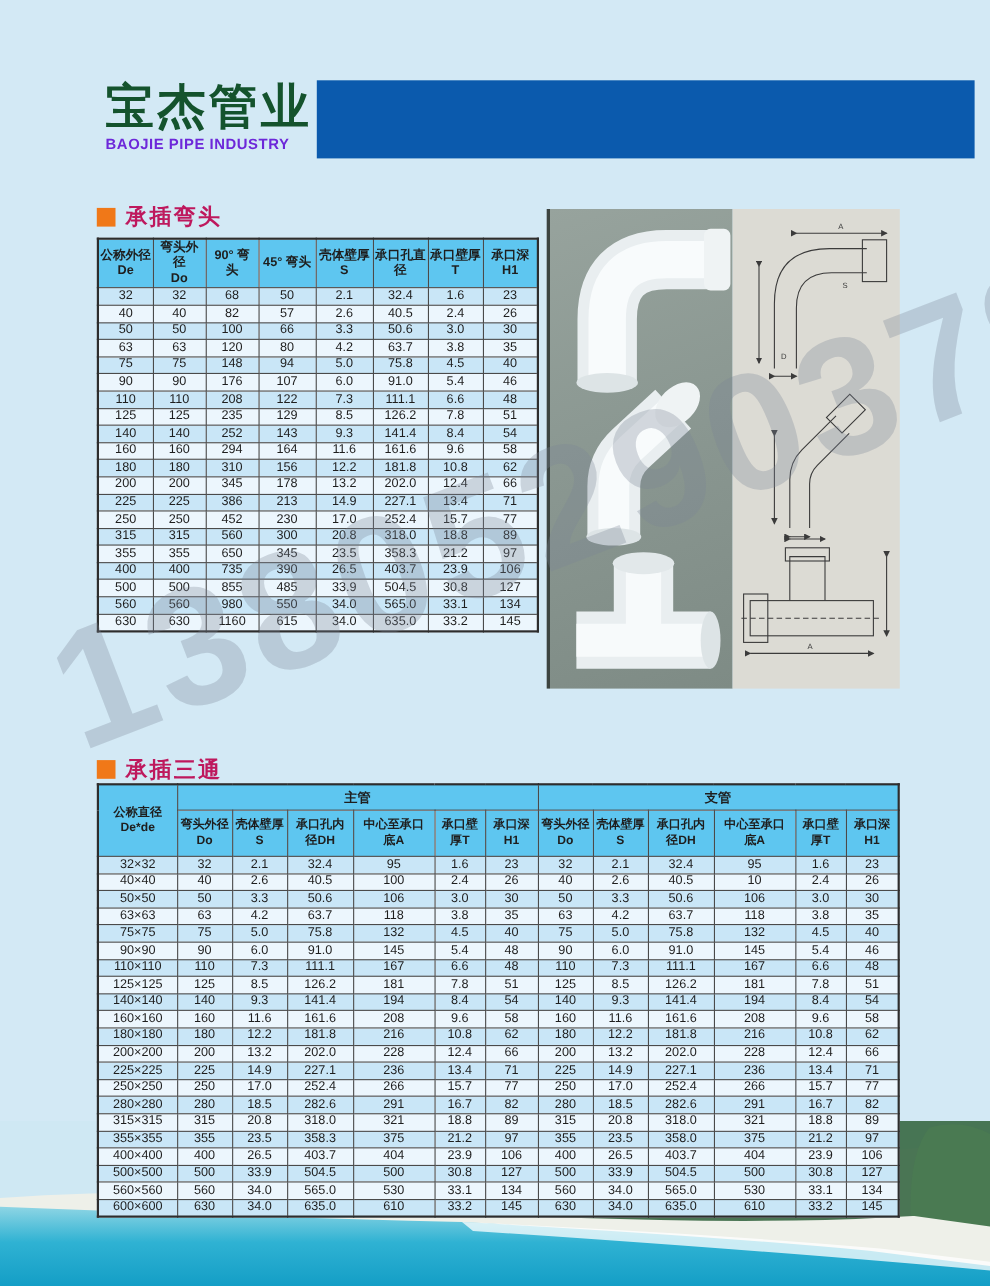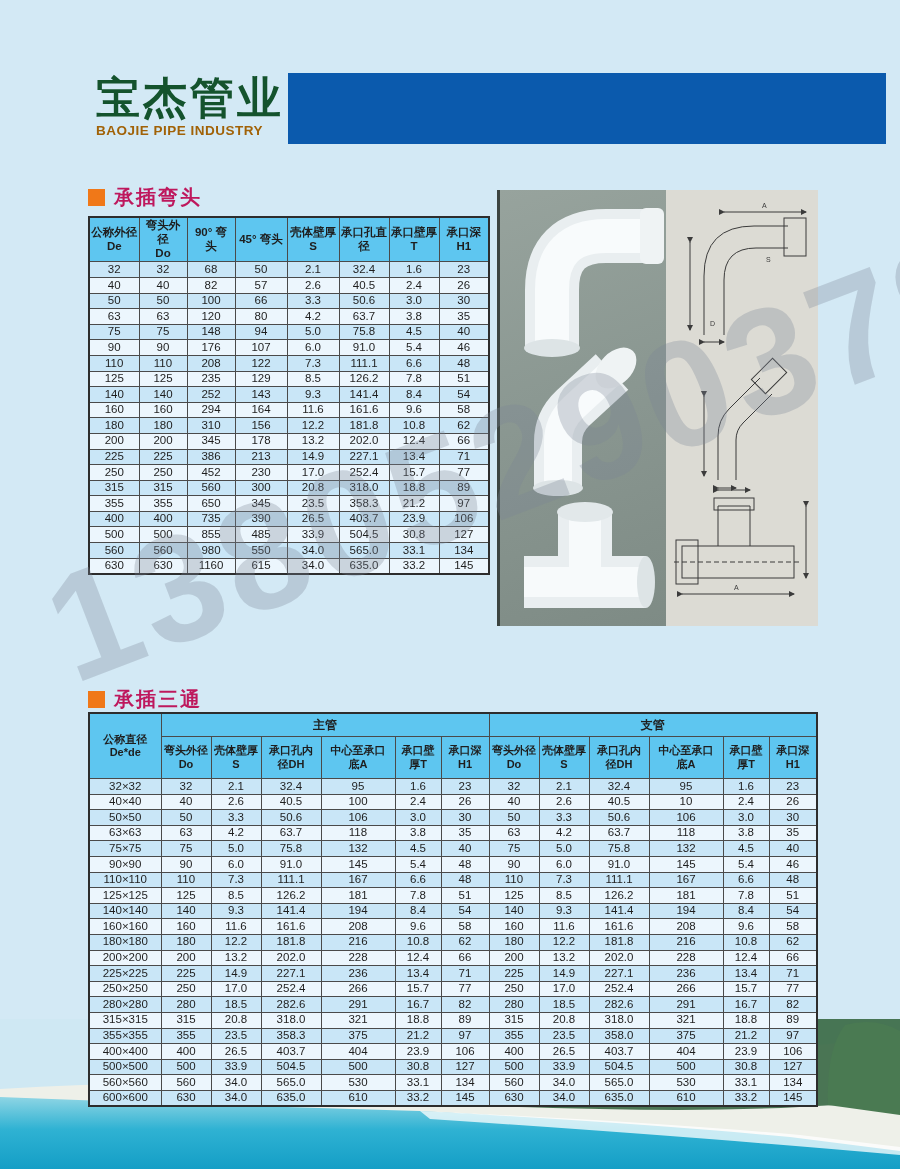--- a/index.html
+++ b/index.html
@@ -2,21 +2,21 @@
 <html><head>
 <meta charset="utf-8">
 <style>
   html,body{margin:0;padding:0;}
   body{width:900px;height:1169px;position:relative;overflow:hidden;
        font-family:"Liberation Sans","DejaVu Sans",sans-serif;
        background:#d3e9f5;}
   .abs{position:absolute;}
   
   .logo-cn{font-size:44px;font-weight:bold;color:#14532d;letter-spacing:3px;line-height:1;}
-  .logo-en{font-size:13.5px;font-weight:bold;color:#a16207;letter-spacing:0.5px;margin-top:3px;}
+  .logo-en{font-size:13.5px;font-weight:bold;color:#6d28d9;letter-spacing:0.5px;margin-top:3px;}
   .blue-bar{background:#0b5aad;width:598px;height:71px;left:288px;top:73px;}
   
   .sec-title{display:flex;align-items:center;gap:9px;}
   .sec-bullet{width:17px;height:17px;background:#f07818;display:inline-block;}
   .sec-text{font-size:20px;font-weight:bold;color:#be185d;letter-spacing:2px;}
   
   table.data-table{border-collapse:collapse;table-layout:fixed;background:#ecf6fd;}
   .data-table th,.data-table td{border:1px solid #4a4a4a;text-align:center;vertical-align:middle;
       color:#1e1e1e;overflow:hidden;}
   .data-table{border:2px solid #2d2d2d;}

